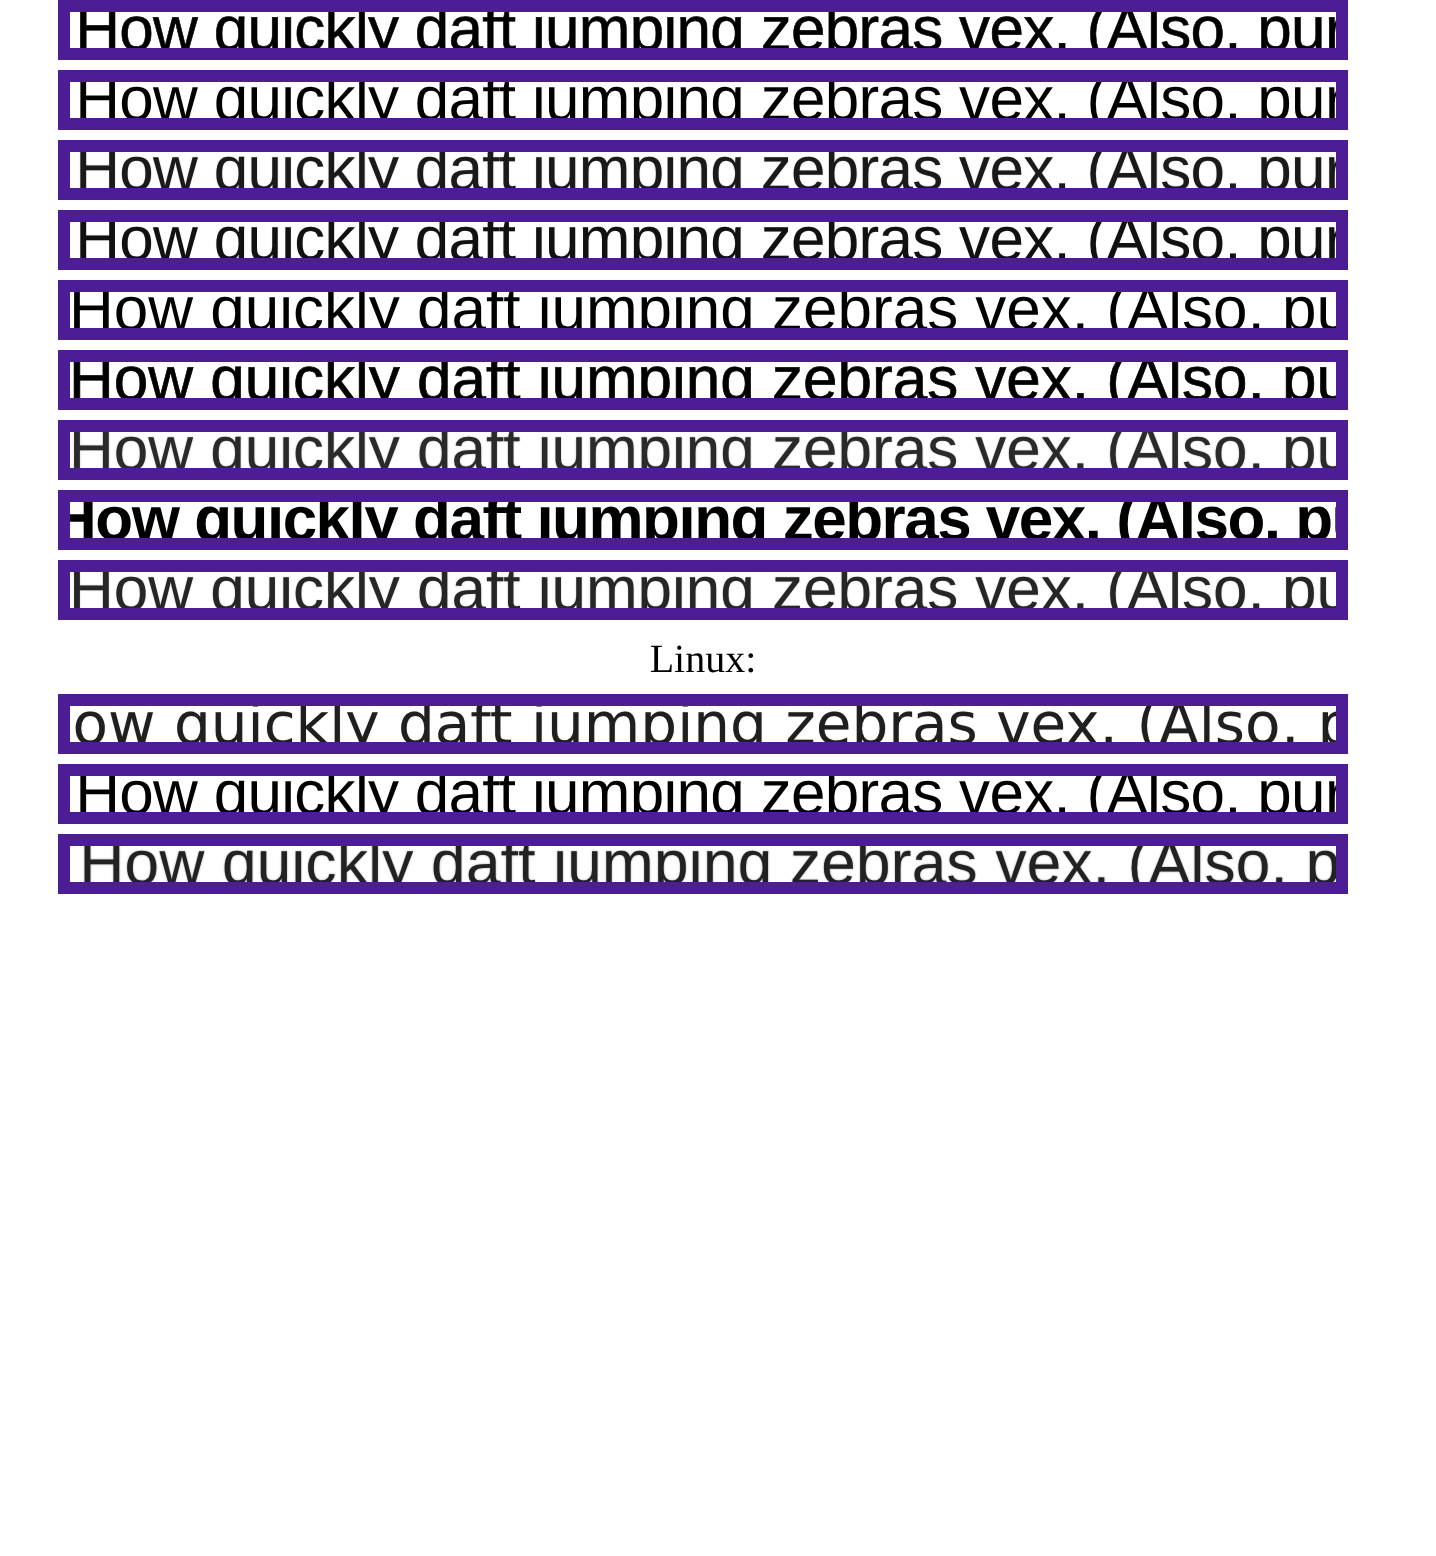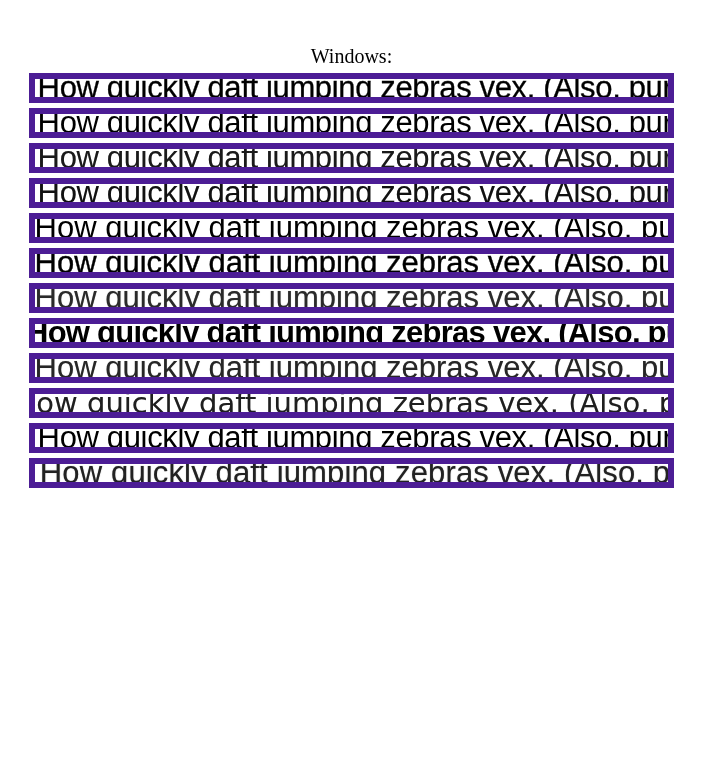--- a/index.html
+++ b/index.html
@@ -58,21 +58,20 @@
   .r-l-vera       { letter-spacing: 0px; font-size: 29px; font-family: "DejaVu Sans", sans-serif; color: #1f1f1f; text-shadow: 0 0 0.5px rgba(0,0,0,0.3); }
   .r-l-hinted     { letter-spacing: -0.35px; }
   .r-l-unhinted   { letter-spacing: 0.15px; color: #222222; text-shadow: 0 0 1px rgba(0,0,0,0.45); }
 </style>
 </head>
 <body>
 
 <div class="canvas">
   <div class="stack">
 
-    <div class="section-label label-windows">Windows:</div>
     <div class="sample r-w-aliased">
       <span>How quickly daft jumping zebras vex. (Also, pur</span>
     </div>
     <div class="sample r-w-standard">
       <span>How quickly daft jumping zebras vex. (Also, pur</span>
     </div>
     <div class="sample r-w-cleartype1">
       <span>How quickly daft jumping zebras vex. (Also, pur</span>
     </div>
     <div class="sample r-w-cleartype2">
@@ -88,20 +87,21 @@
     <div class="sample r-o-light">
       <span>How quickly daft jumping zebras vex. (Also, pu</span>
     </div>
     <div class="sample r-o-strong">
       <span>How quickly daft jumping zebras vex. (Also, pu</span>
     </div>
     <div class="sample r-o-medium">
       <span>How quickly daft jumping zebras vex. (Also, pu</span>
     </div>
 
+    <div class="section-label label-linux">Linux:</div>
     <div class="sample r-l-vera">
       <span>How quickly daft jumping zebras vex. (Also, pu</span>
     </div>
     <div class="sample r-l-hinted">
       <span>How quickly daft jumping zebras vex. (Also, pur</span>
     </div>
     <div class="sample r-l-unhinted">
       <span>How quickly daft jumping zebras vex. (Also, p</span>
     </div>
 

